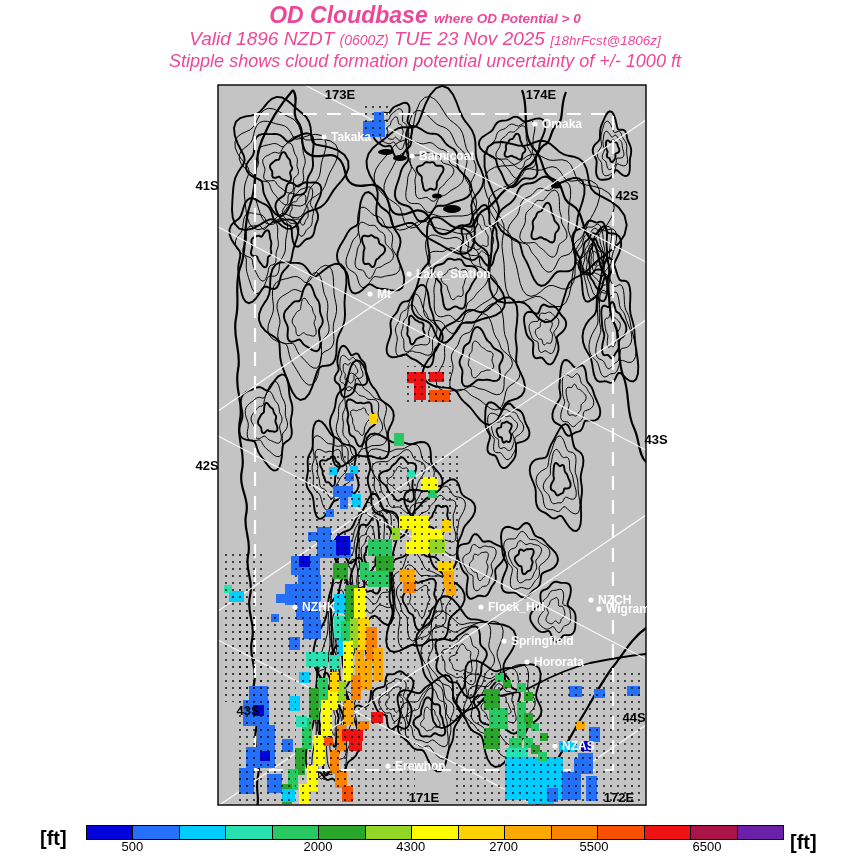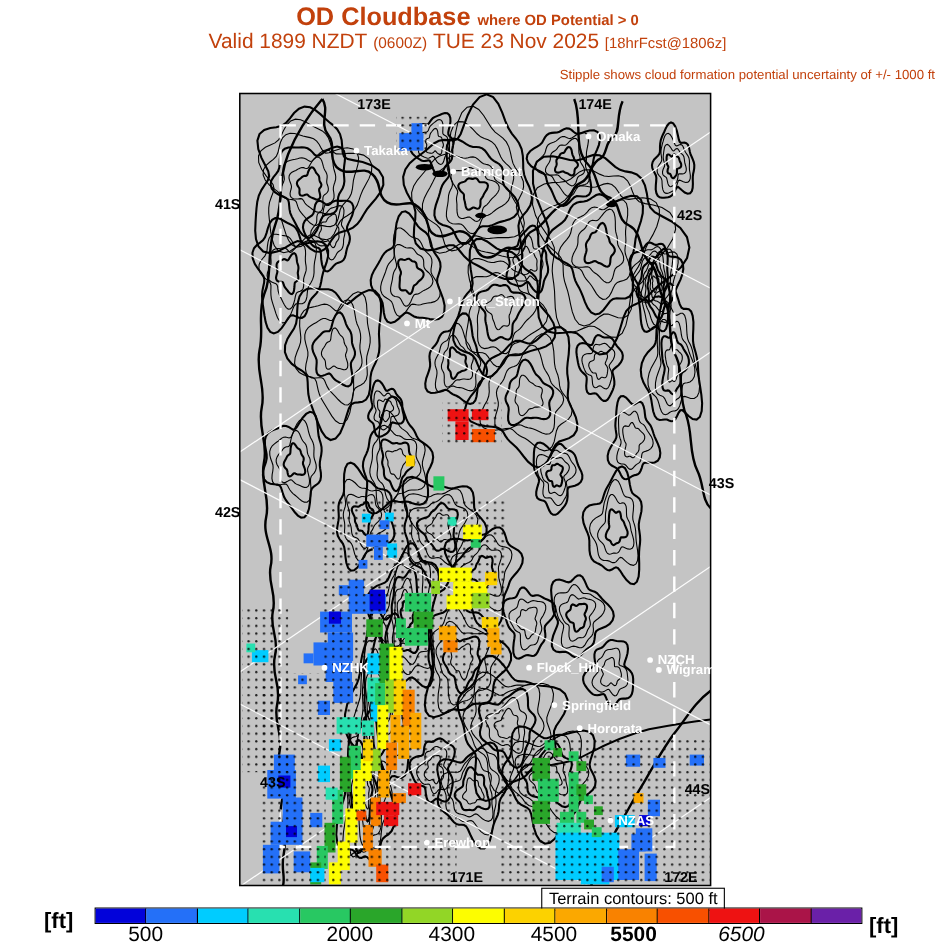--- a/index.html
+++ b/index.html
@@ -1,45 +1,45 @@
 <!DOCTYPE html>
 <html><head>
 <meta charset="utf-8">
 <style>
   html,body{margin:0;padding:0;background:#ffffff;}
   #app{position:relative;width:850px;height:860px;background:#ffffff;
        font-family:"Liberation Sans", sans-serif;overflow:hidden;}
-  .titleline{position:absolute;left:0;width:850px;text-align:center;white-space:nowrap;color:#c2410c;}
+  .titleline{position:absolute;left:0;width:850px;text-align:center;white-space:nowrap;color:#ec4899;font-style:italic;}
   #title1{top:2px;font-size:23px;font-weight:bold;}
   #title1 .qual{font-size:13.5px;font-weight:bold;}
   #title2{top:28px;font-size:19px;font-weight:400;}
   #title2 .small{font-size:14px;text-align:right;}
   #title2 .tag{font-size:13.5px;}
-  #title3{top:61px;font-size:12px;text-align:right;}
+  #title3{top:51px;font-size:18px;}
   #terrain-note{position:absolute;left:492px;top:807px;background:#fff;border:1px solid #000;
        font-size:15px;padding:1px 6px;color:#000;white-space:nowrap;}
   #colorbar{position:absolute;left:86px;top:825px;width:696px;height:13px;border:1px solid #000;
        display:flex;}
   #colorbar .seg{flex:1 1 0;border-right:1px solid #000;}
   #colorbar .seg:last-child{border-right:none;}
-  .cbtick{position:absolute;top:839px;transform:translateX(-50%);font-size:19px;color:#000;}
+  .cbtick{position:absolute;top:839px;transform:translateX(-50%);font-size:13px;color:#000;}
   .ftlabel{position:absolute;font-size:20px;font-weight:bold;color:#000;}
   #ft-left{left:40px;top:827px;}
   #ft-right{left:790px;top:831px;}
   svg{position:absolute;left:0;top:0;}
   text{font-family:"Liberation Sans", sans-serif;}
 </style>
 </head>
 <body>
 
 <div id="app">
 
   <div id="title1" class="titleline"><span>OD Cloudbase</span>&nbsp;<span class="qual">where OD Potential &gt; 0</span></div>
 
-  <div id="title2" class="titleline"><span>Valid 1899 NZDT</span>&nbsp;<span class="small">(0600Z)</span>&nbsp;<span>TUE 23 Nov 2025</span>&nbsp;<span class="tag">[18hrFcst@1806z]</span></div>
+  <div id="title2" class="titleline"><span>Valid 1896 NZDT</span>&nbsp;<span class="small">(0600Z)</span>&nbsp;<span>TUE 23 Nov 2025</span>&nbsp;<span class="tag">[18hrFcst@1806z]</span></div>
 
   <div id="title3" class="titleline">Stipple shows cloud formation potential uncertainty of +/- 1000 ft</div>
 
   <svg id="map-svg" width="850" height="860" viewBox="0 0 850 860">
       <defs>
         <clipPath id="mapclip">
           <rect x="218" y="85" width="428" height="720"></rect>
         </clipPath>
         <pattern id="stip" width="7" height="7" patternUnits="userSpaceOnUse">
           <circle cx="2" cy="2" r="1.05" fill="#000"></circle>
@@ -427,21 +427,20 @@
         <text x="511" y="645" font-size="12" font-weight="bold" fill="#ffffff">Springfield</text>
         <circle cx="527" cy="662" r="2.6" fill="#ffffff"></circle>
         <text x="534" y="666" font-size="12" font-weight="bold" fill="#ffffff">Hororata</text>
         <circle cx="555" cy="746" r="2.6" fill="#ffffff"></circle>
         <text x="562" y="750" font-size="12" font-weight="bold" fill="#ffffff">NZAS</text>
         <circle cx="388" cy="766" r="2.6" fill="#ffffff"></circle>
         <text x="395" y="770" font-size="12" font-weight="bold" fill="#ffffff">Erewhon</text>
       </g>
     </svg>
 
-  <div id="terrain-note">Terrain contours: 500 ft</div>
 
   <span id="ft-left" class="ftlabel">[ft]</span>
   <div id="colorbar">
       <span class="seg" style="background: rgb(2, 2, 218);"></span>
       <span class="seg" style="background: rgb(36, 112, 248);"></span>
       <span class="seg" style="background: rgb(0, 204, 255);"></span>
       <span class="seg" style="background: rgb(40, 224, 176);"></span>
       <span class="seg" style="background: rgb(40, 200, 98);"></span>
       <span class="seg" style="background: rgb(42, 166, 42);"></span>
       <span class="seg" style="background: rgb(146, 214, 38);"></span>
@@ -453,16 +452,16 @@
       <span class="seg" style="background: rgb(238, 18, 18);"></span>
       <span class="seg" style="background: rgb(170, 20, 72);"></span>
       <span class="seg" style="background: rgb(106, 32, 168);"></span>
     </div>
   <span id="ft-right" class="ftlabel">[ft]</span>
 
 <div class="cbtick" style="left: 132.4px;">500</div>
     <div class="cbtick" style="left: 225.2px; margin-top: 46px;">1500</div>
     <div class="cbtick" style="left: 318px;">2000</div>
     <div class="cbtick" style="left: 410.8px;">4300</div>
-    <div class="cbtick" style="left: 503.6px;">4500</div>
-    <div class="cbtick" style="left: 576px; font-weight: bold;">5500</div>
-    <div class="cbtick" style="left: 674px; font-style: italic;">6500</div>
+    <div class="cbtick" style="left: 503.6px;">2700</div>
+    <div class="cbtick" style="left: 594px;">5500</div>
+    <div class="cbtick" style="left: 707px;">6500</div>
   </div>
 
 </body></html>

